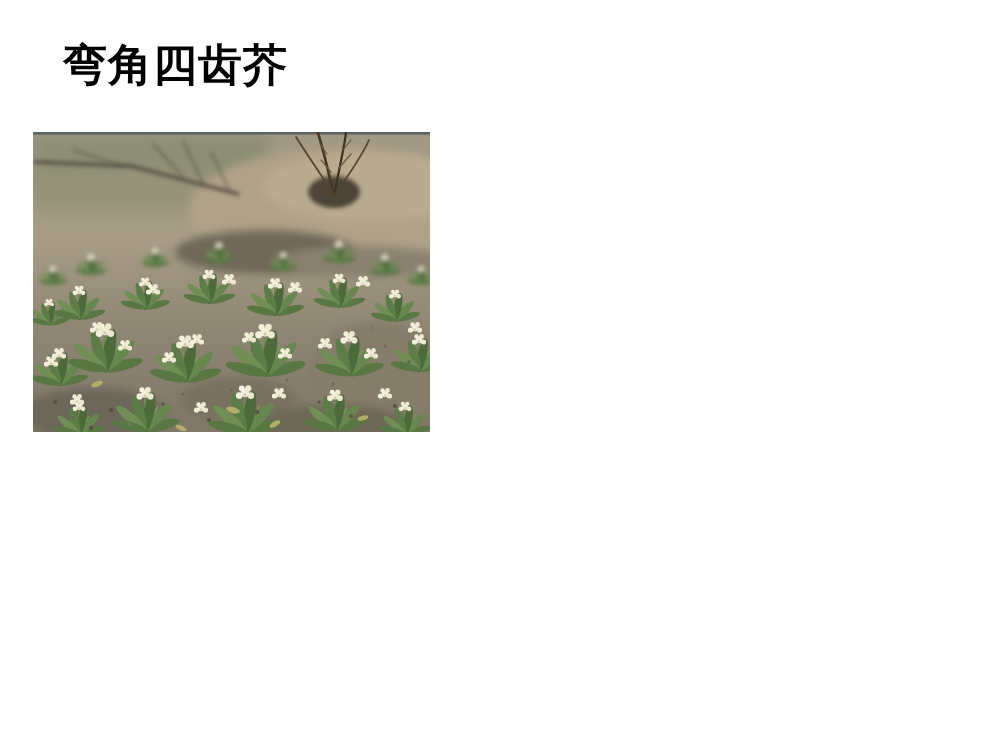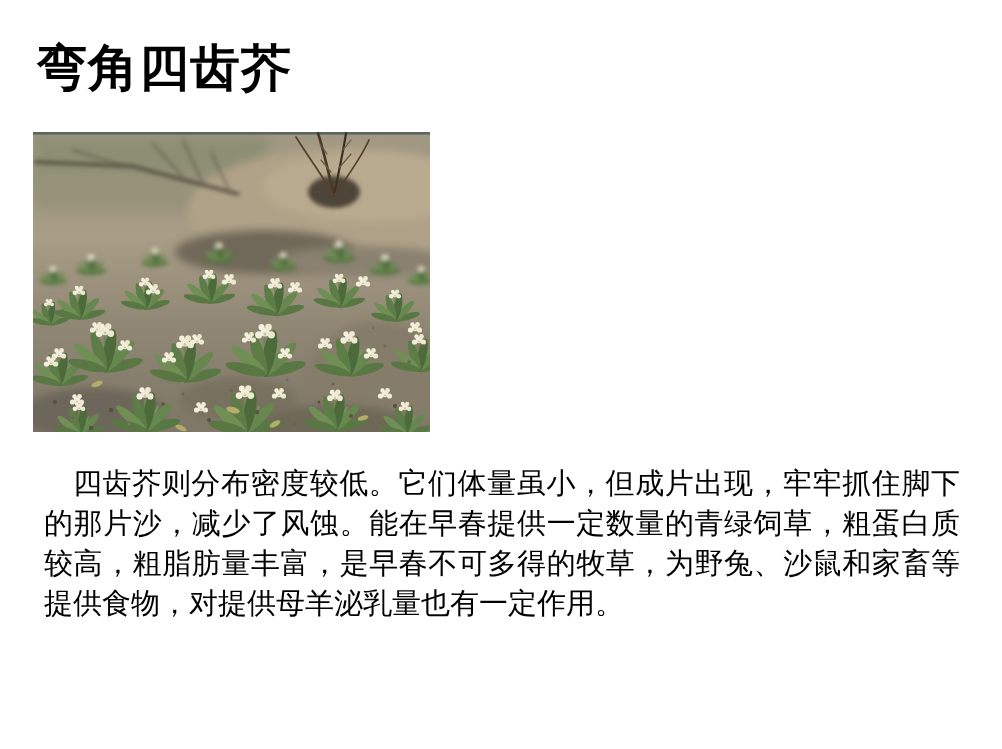--- a/index.html
+++ b/index.html
@@ -7,24 +7,24 @@
     width:1002px;height:749px;
     background:#ffffff;
     position:relative;
     overflow:hidden;
     font-family:"Liberation Serif","DejaVu Serif",serif;
     color:#000000;
   }
   .slide{position:absolute;inset:0;background:#ffffff;}
   .title{
     position:absolute;
-    left:37px;top:40px;
+    left:63px;top:40px;
     font-family:"DejaVu Sans","Liberation Sans",sans-serif;
     font-weight:700;
-    font-size:50px;
+    font-size:44px;
     line-height:1.15;
     letter-spacing:1px;
     color:#000000;
     white-space:nowrap;
   }
   .photo{
     position:absolute;
     left:33px;top:132px;
     width:397px;height:300px;
     overflow:hidden;
@@ -223,15 +223,14 @@
           <circle cx="390" cy="214" r="1.5" fill="#6a6253"></circle>
         <circle cx="58" cy="296" r="2.2" fill="#565042"></circle>
           <circle cx="150" cy="262" r="1.5" fill="#6a6253"></circle>
         <circle cx="254" cy="248" r="1.4" fill="#6f6759"></circle>
           <circle cx="300" cy="252" r="1.5" fill="#6a6253"></circle>
       </g>
     </svg>
   </div>
 
 
-  <div class="bodytext">四齿芥则分布密度较低。它们体量虽小，但成片出现，牢牢抓住脚下的那片沙，减少了风蚀。能在早春提供一定数量的青绿饲草，粗蛋白质较高，粗脂肪量丰富，是早春不可多得的牧草，为野兔、沙鼠和家畜等提供食物，对提供母羊泌乳量也有一定作用。</div>
 
 </div>
 
 </body></html>

